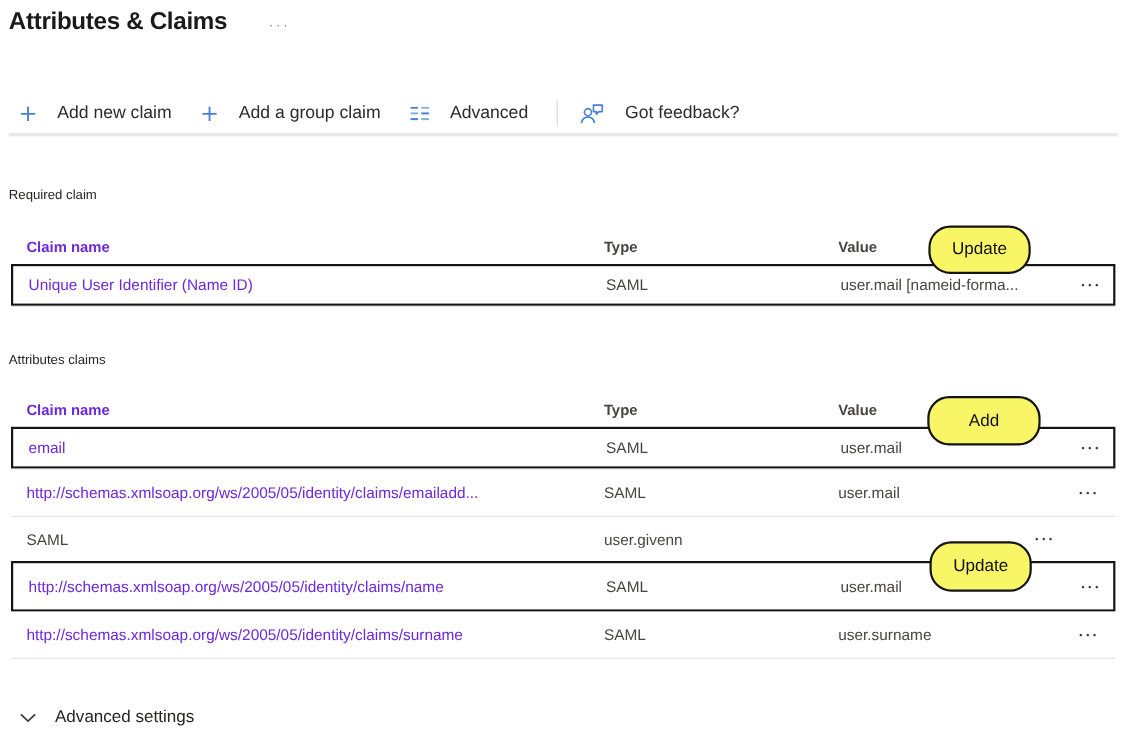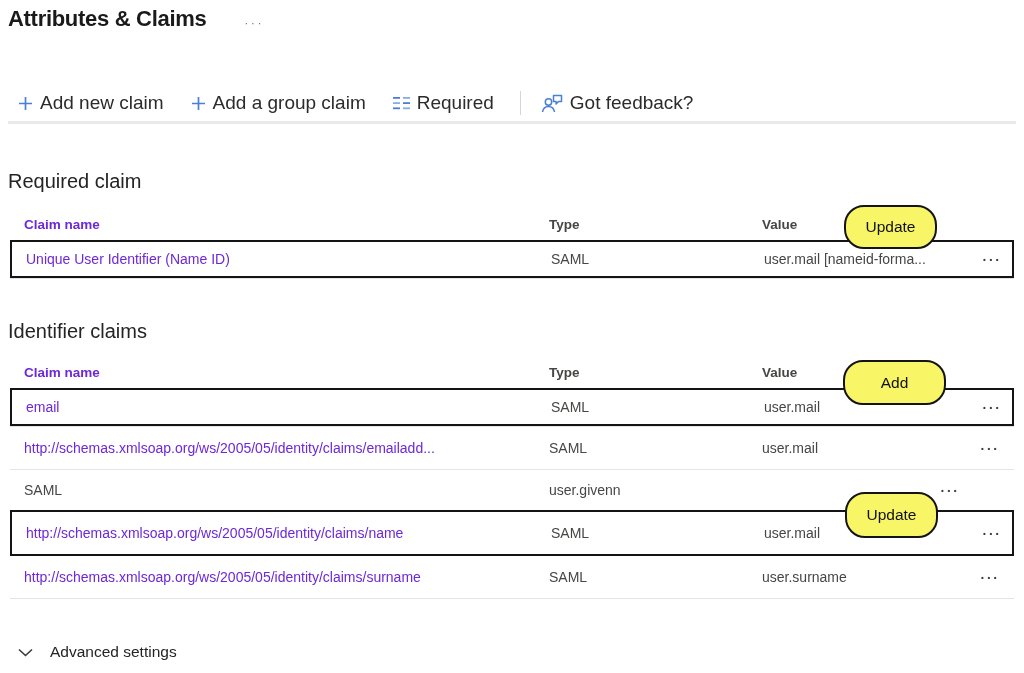--- a/index.html
+++ b/index.html
@@ -7,30 +7,30 @@
   body { font-family:"Liberation Sans","DejaVu Sans",sans-serif; color:#252423; }
   .page { position:relative; width:1024px; height:673px; background:#fff; overflow:hidden; }
 
   
   .title-row { position:absolute; left:8px; top:6px; display:flex; align-items:flex-start; }
   .page-title { font-size:22px; font-weight:700; color:#1a1a1a; letter-spacing:-0.3px; }
   .title-ellipsis { margin-left:38px; margin-top:12px; color:#6b6b6b; font-size:11px; letter-spacing:3px; cursor:pointer; line-height:1; }
 
   
   .toolbar { position:absolute; left:18px; top:88px; display:flex; align-items:center; height:30px; }
-  .tb-item { display:flex; align-items:center; gap:7px; font-size:19px; color:#2b2b2b; cursor:pointer; white-space:nowrap; }
+  .tb-item { display:flex; align-items:center; gap:19px; font-size:16px; color:#2b2b2b; cursor:pointer; white-space:nowrap; }
   .tb-item + .tb-item { margin-left:27px; }
   .tb-divider { width:1px; height:24px; background:#d6d6d6; margin:0 20px 0 26px; }
   .tb-icon { display:inline-flex; align-items:center; }
 
   
   .toolbar-separator { position:absolute; left:8px; top:121px; width:1008px; height:3px; background:#e9e9e9; }
 
   
-  .section-heading { position:absolute; left:8px; font-size:20px; font-weight:400; color:#252423; }
+  .section-heading { position:absolute; left:8px; font-size:12px; font-weight:400; color:#252423; }
   .heading-required { top:170px; }
   .heading-additional { top:320px; }
 
   
   .claims-table { position:absolute; left:10px; width:1004px; }
   .table-required { top:208px; }
   .table-additional { top:356px; }
   .t-row { display:grid; grid-template-columns:525px 213px 212px 40px; align-items:center; padding-left:14px; width:100%; }
   .t-header { height:32px; font-size:13.5px; font-weight:700; color:#201f1e; }
   .t-data { font-size:14px; color:#333231; cursor:pointer; background:#fff; }
@@ -85,21 +85,21 @@
           <g fill="#4a7fd4">
               <rect x="0" y="0" width="7" height="1.8"></rect>
               <rect x="0" y="5.2" width="7" height="1.8" opacity="0.65"></rect>
               <rect x="0" y="10.4" width="7" height="1.8"></rect>
           <rect x="10" y="0" width="7" height="1.8" opacity="0.65"></rect>
               <rect x="10" y="5.2" width="7" height="1.8"></rect>
               <rect x="10" y="10.4" width="7" height="1.8" opacity="0.65"></rect>
             </g>
         </svg>
       </span>
-      <span>Required</span>
+      <span>Advanced</span>
     </div>
     <div class="tb-divider"></div>
     <div class="tb-item">
       <span class="tb-icon">
         <svg width="22" height="19" viewBox="0 0 22 19" fill="none" stroke="#4a7fd4" stroke-width="1.5">
           <circle cx="7.5" cy="8" r="3.2"></circle>
           <path d="M1.5 18c0.6-3.6 3.1-5.5 6-5.5s5.4 1.9 6 5.5"></path>
           <path d="M12.5 1.5h8v6h-3l-2.4 2.4V7.5h-2.6z" stroke-linejoin="round"></path>
         </svg>
       </span>
@@ -120,21 +120,21 @@
     </div>
     <div class="t-row t-data boxed">
       <span class="cell-name">Unique User Identifier (Name ID)</span>
       <span class="cell-type">SAML</span>
       <span class="cell-value">user.mail [nameid-forma...</span>
       <span class="dots">•••</span>
     </div>
     <div class="row-sep"></div>
   </div>
 
-  <div class="section-heading heading-additional">Identifier claims</div>
+  <div class="section-heading heading-additional">Attributes claims</div>
 
   <div class="claims-table table-additional">
     <div class="t-row t-header">
       <span class="cell-name">Claim name</span>
       <span class="cell-type">Type</span>
       <span class="cell-value">Value</span>
       <span></span>
     </div>
 
     <div class="t-row t-data boxed">

